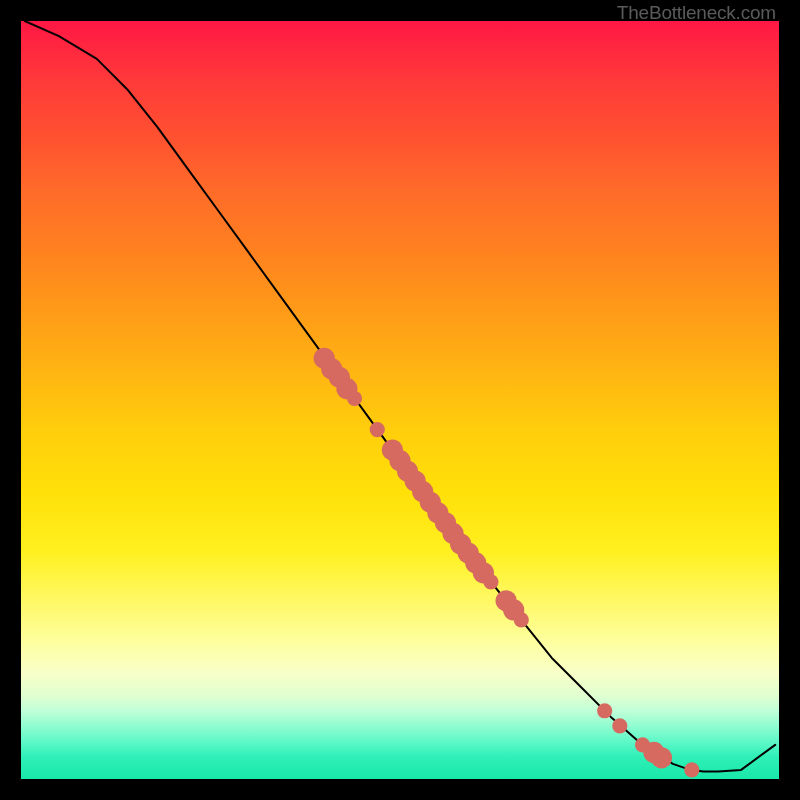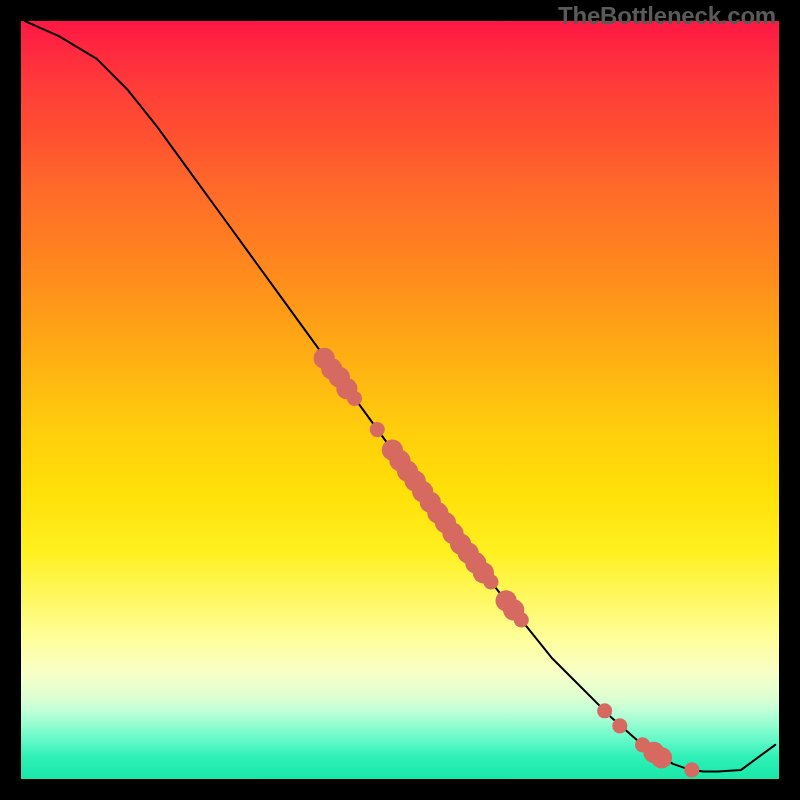--- a/index.html
+++ b/index.html
@@ -36,22 +36,22 @@
       #90fdd0 93%,
       #60f8c8 95%,
       #30f0b8 97%,
       #18e8a8 100%);
   }
   .watermark {
     position: absolute;
     top: 2px;
     right: 24px;
     font-family: Arial, sans-serif;
-    font-size: 24px;
-    font-weight: 700;
+    font-size: 19px;
+    font-weight: 400;
     color: #5a5a5a;
     letter-spacing: -0.2px;
   }
   svg.plot {
     position: absolute;
     top: 21px;
     left: 21px;
     width: 758px;
     height: 758px;
     pointer-events: none;

